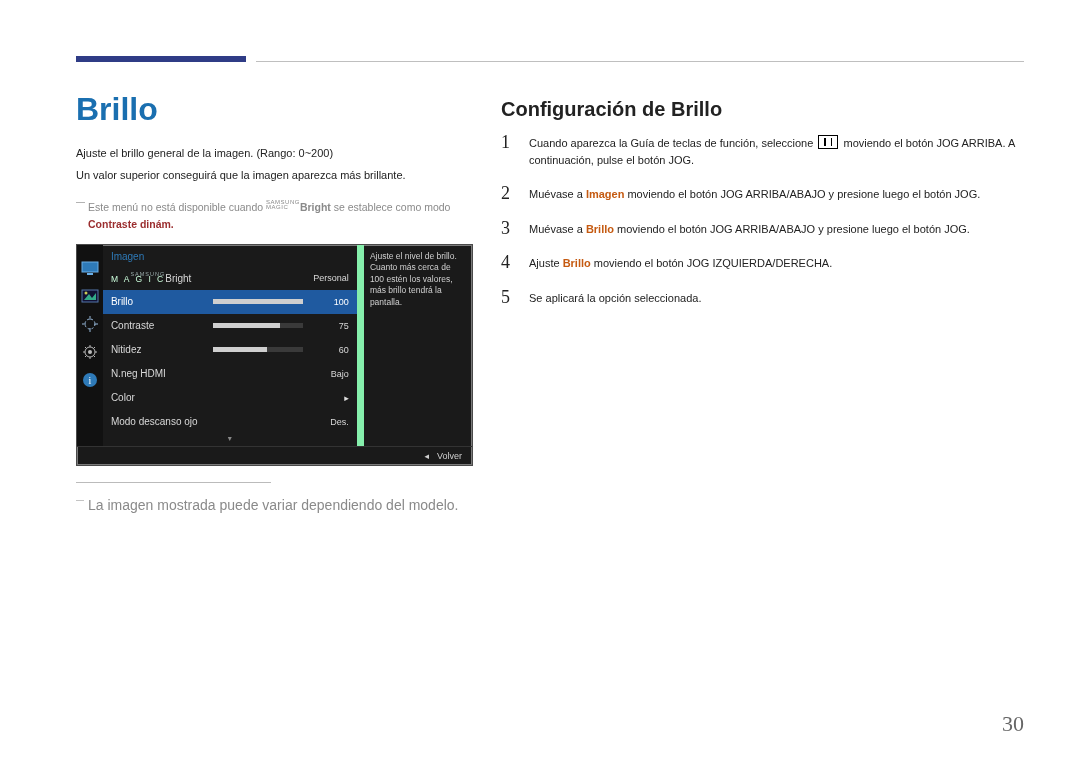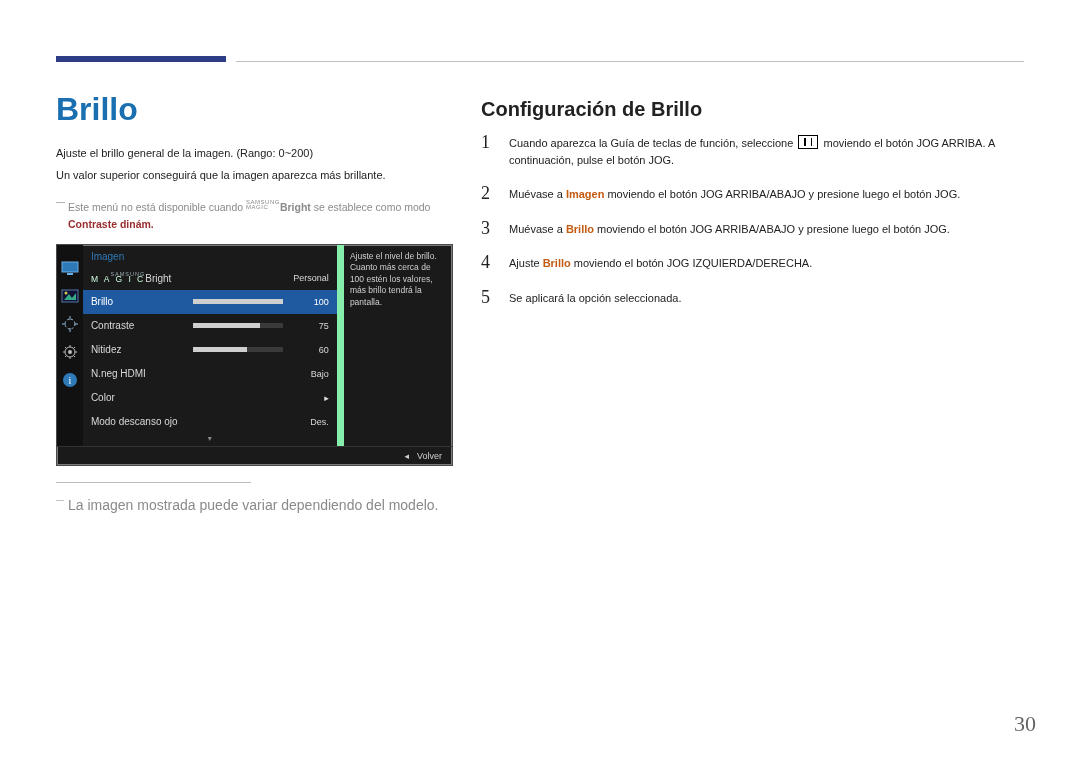--- a/index.html
+++ b/index.html
@@ -5,21 +5,21 @@
   body {
     margin: 0;
     font-family: Arial, Helvetica, sans-serif;
     background: #fff;
     color: #222;
     width: 1080px;
     height: 763px;
     position: relative;
   }
   .page {
-    padding: 56px 56px 0 56px;
+    padding: 56px 56px 0 76px;
   }
   .rule-row {
     display: flex;
     align-items: flex-end;
     margin-bottom: 30px;
   }
   .accent-bar {
     width: 170px;
     height: 6px;
     background: #2f3c86;
@@ -201,21 +201,21 @@
     margin: 0 2px;
   }
   .func-icon::before, .func-icon::after {
     content:""; position:absolute; top:2px; bottom:2px; width:1.5px; background:#000;
   }
   .func-icon::before { left:5px; }
   .func-icon::after { right:5px; }
 
   .page-num {
     position: absolute;
-    right: 44px;
+    right: 56px;
     bottom: 26px;
     font-size: 22px;
     color: #666;
     font-family: Georgia, 'Times New Roman', serif;
   }
 </style>
 </head>
 <body>
 
 <div class="page">

